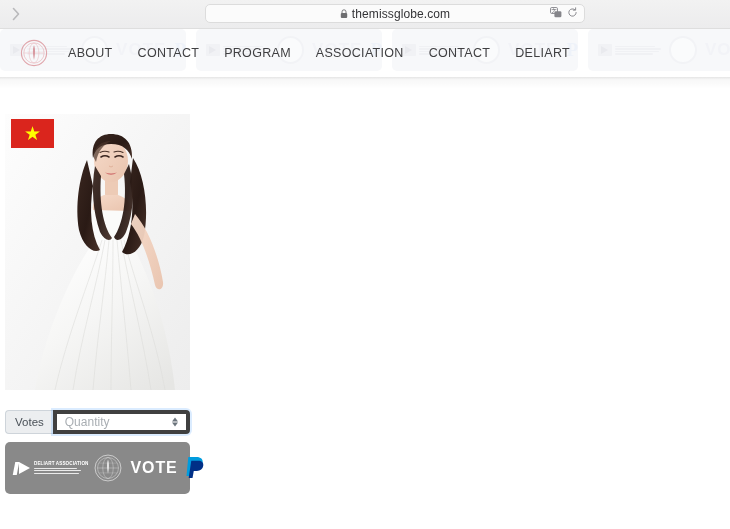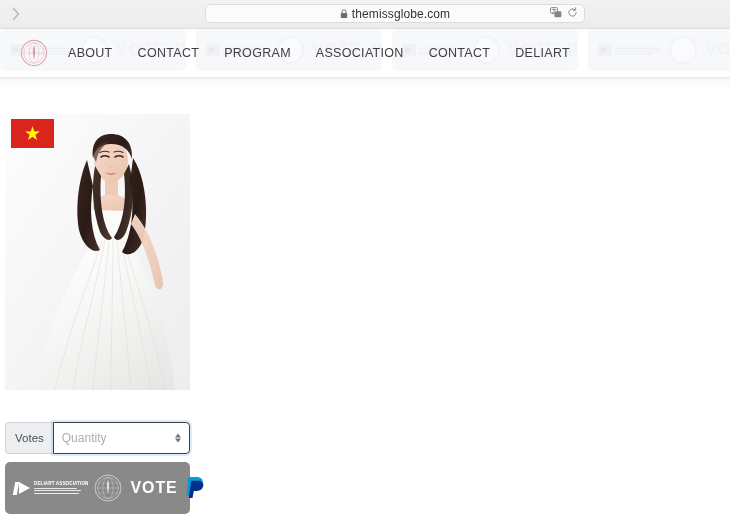--- a/index.html
+++ b/index.html
@@ -233,25 +233,25 @@
     margin-top: 7px;
     font-size: 11px;
     font-weight: bold;
     color: #3a3a3c;
     letter-spacing: 0.1px;
     font-family: "Liberation Sans", sans-serif;
   }
 
   
   .votes-group {
-    margin-top: 32px;
+    margin-top: 20px;
     display: flex;
     align-items: stretch;
     width: 185px;
-    height: 32px;
+    height: 24px;
   }
   .votes-label {
     display: flex;
     align-items: center;
     justify-content: center;
     padding: 0 9px;
     background: #eceef0;
     border: 1px solid #ced4da;
     border-right: none;
     border-radius: 4px 0 0 4px;
@@ -260,21 +260,21 @@
     box-sizing: border-box;
     font-family: "Liberation Sans", sans-serif;
     white-space: nowrap;
   }
   .votes-input-wrap {
     position: relative;
     flex: 1;
     display: flex;
     align-items: center;
     background: #ffffff;
-    border: 1px solid #404040;
+    border: 4px solid #404040;
     border-radius: 0 4px 4px 0;
     box-shadow: 0 0 0 2px rgba(0,123,255,0.14);
     box-sizing: border-box;
   }
   .votes-input {
     width: 100%;
     height: 100%;
     border: none;
     outline: none;
     background: transparent;

